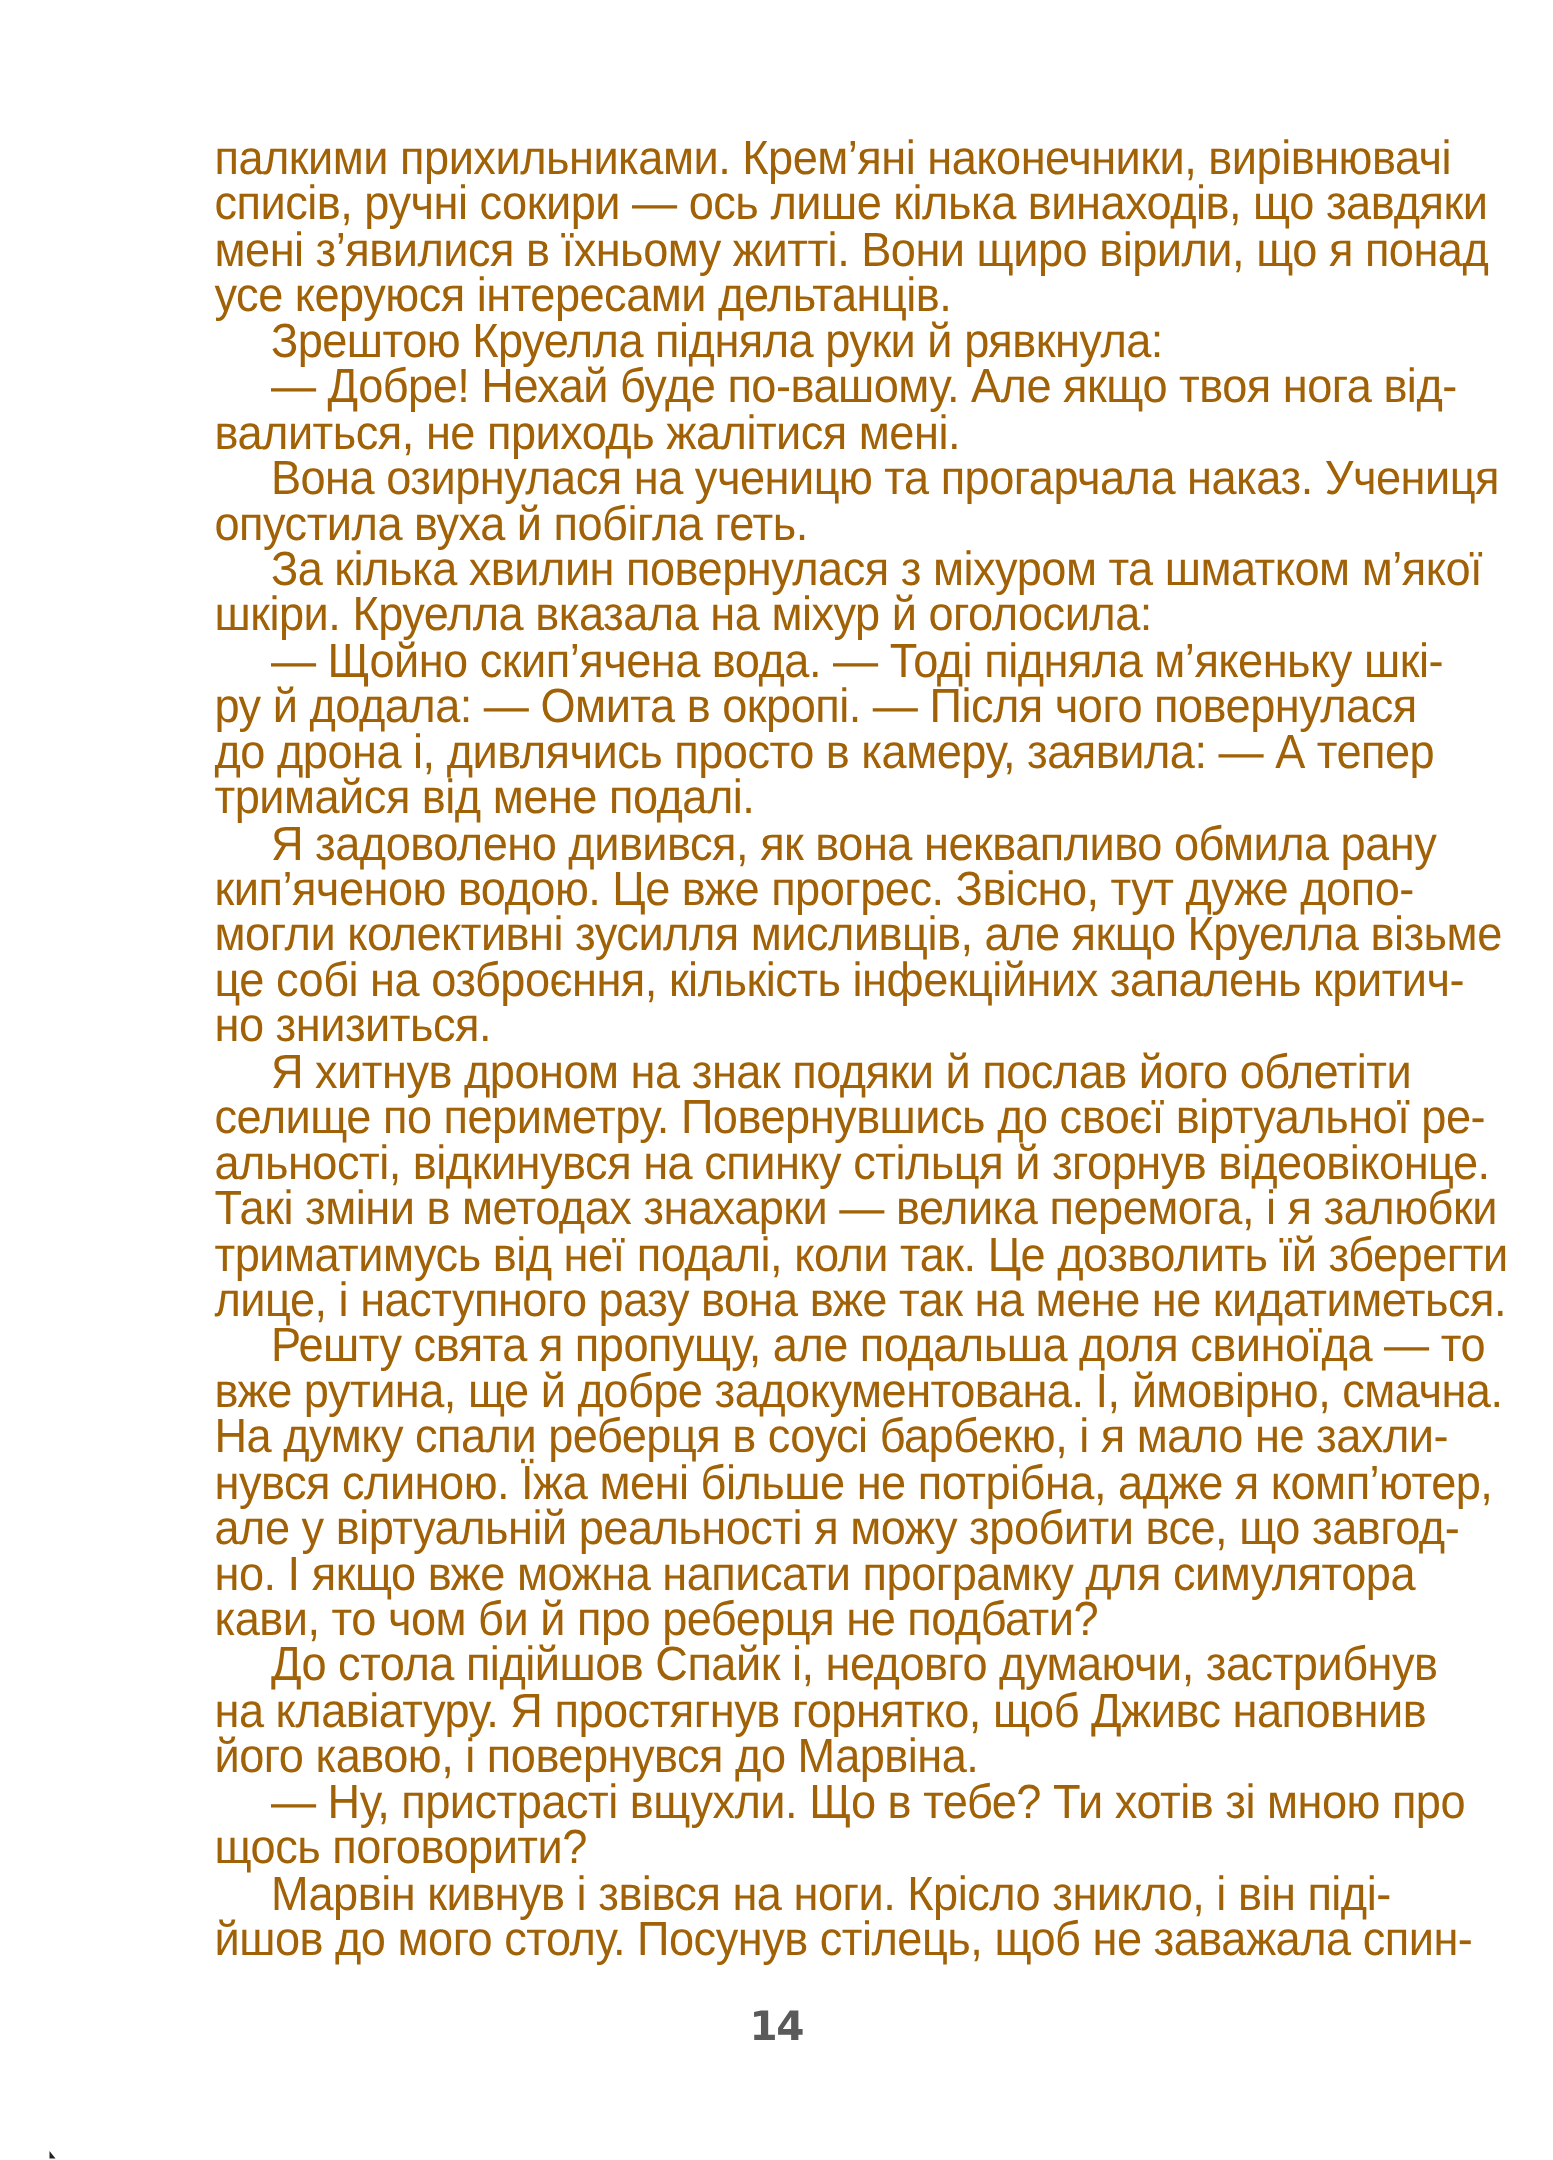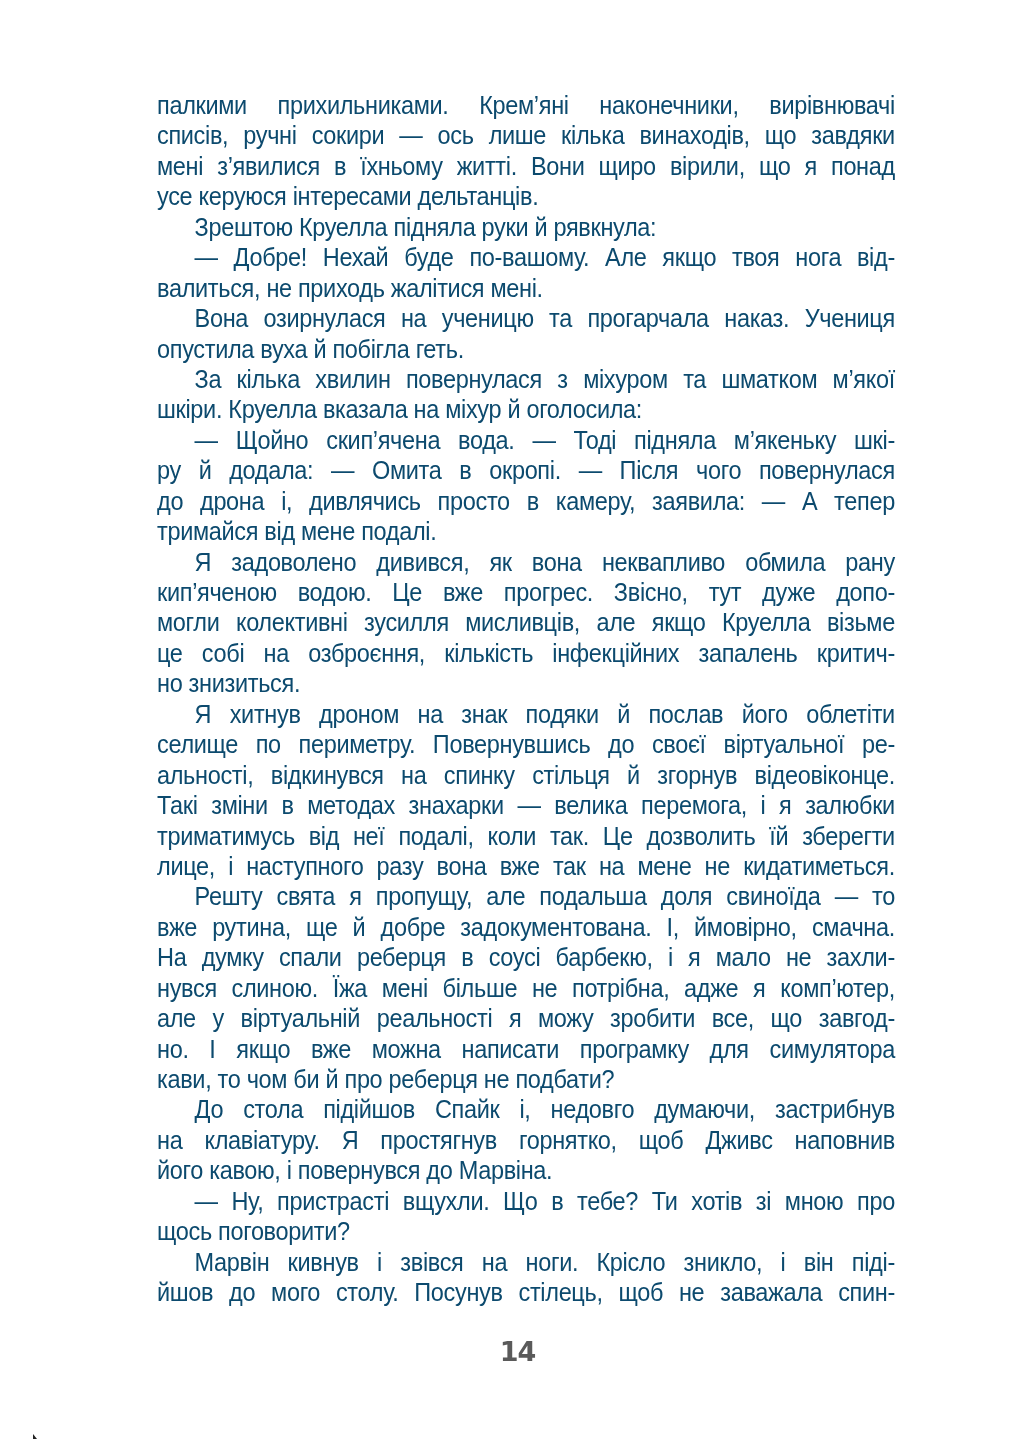--- a/index.html
+++ b/index.html
@@ -8,27 +8,27 @@
       background: #ffffff;
     }
     body {
       width: 1035px;
       height: 1440px;
       position: relative;
       overflow: hidden;
     }
     .page-text {
       position: absolute;
-      left: 157px;
+      left: 143px;
       top: 90px;
       width: 738px;
       font-family: "Liberation Sans", sans-serif;
-      font-size: 25px;
+      font-size: 32px;
       line-height: 30.45px;
-      color: #0c4a6e;
+      color: #a16207;
       letter-spacing: -0.35px;
     }
     .line {
       display: block;
       white-space: nowrap;
       text-align: justify;
       text-align-last: justify;
       height: 30.45px;
       transform: scaleX(0.94);
       transform-origin: left center;

